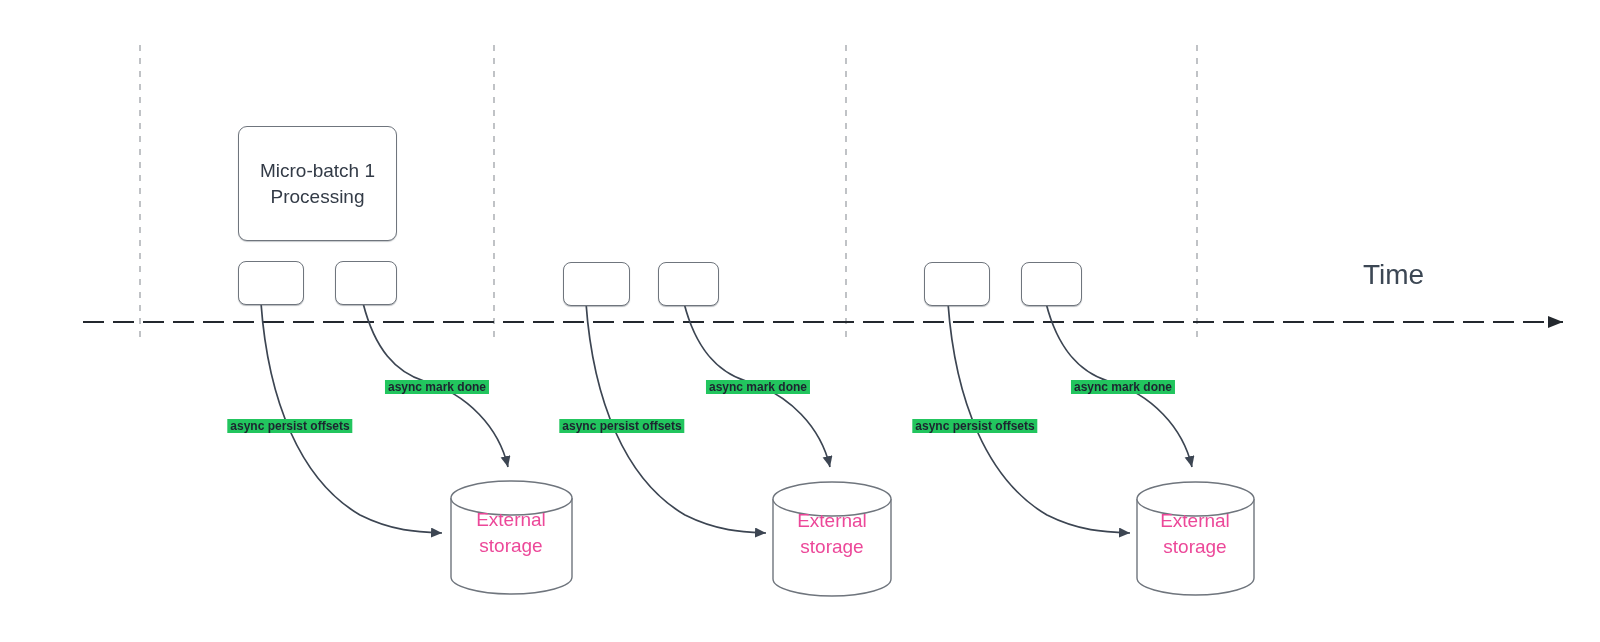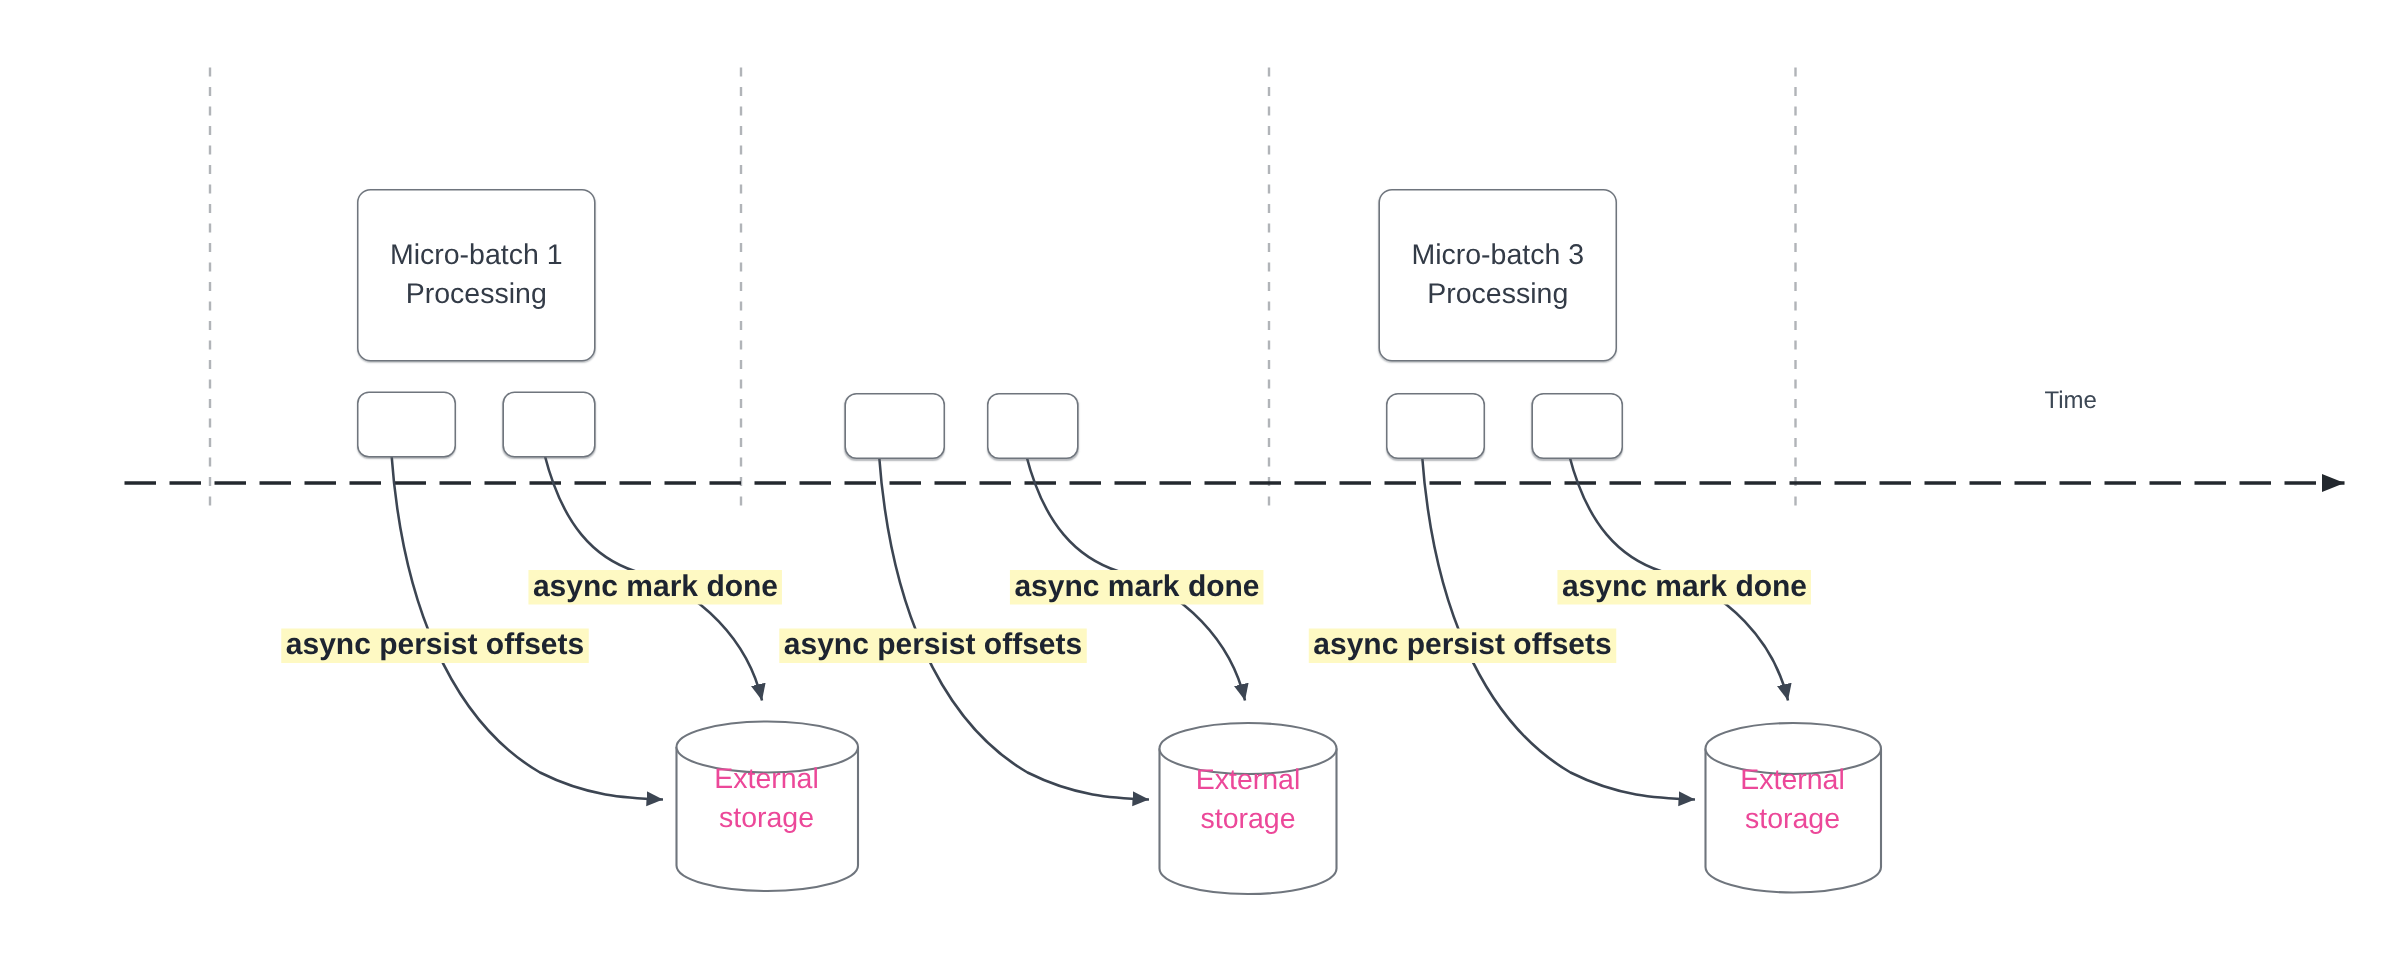--- a/index.html
+++ b/index.html
@@ -28,33 +28,33 @@
     height:42px;
     border:1px solid #6f757d;
     border-radius:8px;
     background:#ffffff;
     box-shadow:0 1px 1px rgba(90,98,107,.45);
   }
   .flow-label{
     position:absolute;
     transform:translateX(-50%);
     white-space:nowrap;
-    font-size:20px;font-weight:700;color:#1d2430;
-    background:#fef9c3;
+    font-size:12px;font-weight:700;color:#1d2430;
+    background:#22c55e;
     padding:0 3px;
   }
   .storage-label{
     position:absolute;
     width:122px;
     text-align:center;
     font-size:19px;line-height:26px;color:#ec4899;
   }
   .time-label{
     position:absolute;
-    font-size:16px;color:#3c4754;
+    font-size:28px;color:#3c4754;
   }
 </style>
 </head>
 <body>
 
 <div id="canvas">
 
   <svg id="shapes" width="1600" height="642" viewBox="0 0 1600 642" xmlns="http://www.w3.org/2000/svg">
     <defs>
       <marker id="arrowCurve" markerWidth="13" markerHeight="11" refX="11" refY="5" orient="auto" markerUnits="userSpaceOnUse">
@@ -103,23 +103,20 @@
   <div class="flow-label" style="left:290px;top:419px;">async persist offsets</div>
   <div class="flow-label" style="left:437px;top:380px;">async mark done</div>
   <div class="storage-label" style="left:450px;top:507px;">External storage</div>
 
   <div class="mini-box" style="left:563px;top:262px;width:65px;"></div>
   <div class="mini-box" style="left:658px;top:262px;width:59px;"></div>
   <div class="flow-label" style="left:622px;top:419px;">async persist offsets</div>
   <div class="flow-label" style="left:758px;top:380px;">async mark done</div>
   <div class="storage-label" style="left:771px;top:508px;">External storage</div>
 
-  <div class="proc-box" style="left:919px;top:126px;">
-    <div class="inner">Micro-batch 3 Processing</div>
-  </div>
   <div class="mini-box" style="left:924px;top:262px;width:64px;"></div>
   <div class="mini-box" style="left:1021px;top:262px;width:59px;"></div>
   <div class="flow-label" style="left:975px;top:419px;">async persist offsets</div>
   <div class="flow-label" style="left:1123px;top:380px;">async mark done</div>
   <div class="storage-label" style="left:1134px;top:508px;">External storage</div>
 
   <div class="time-label" style="left:1363px;top:259px;">Time</div>
 
 </div>
 

